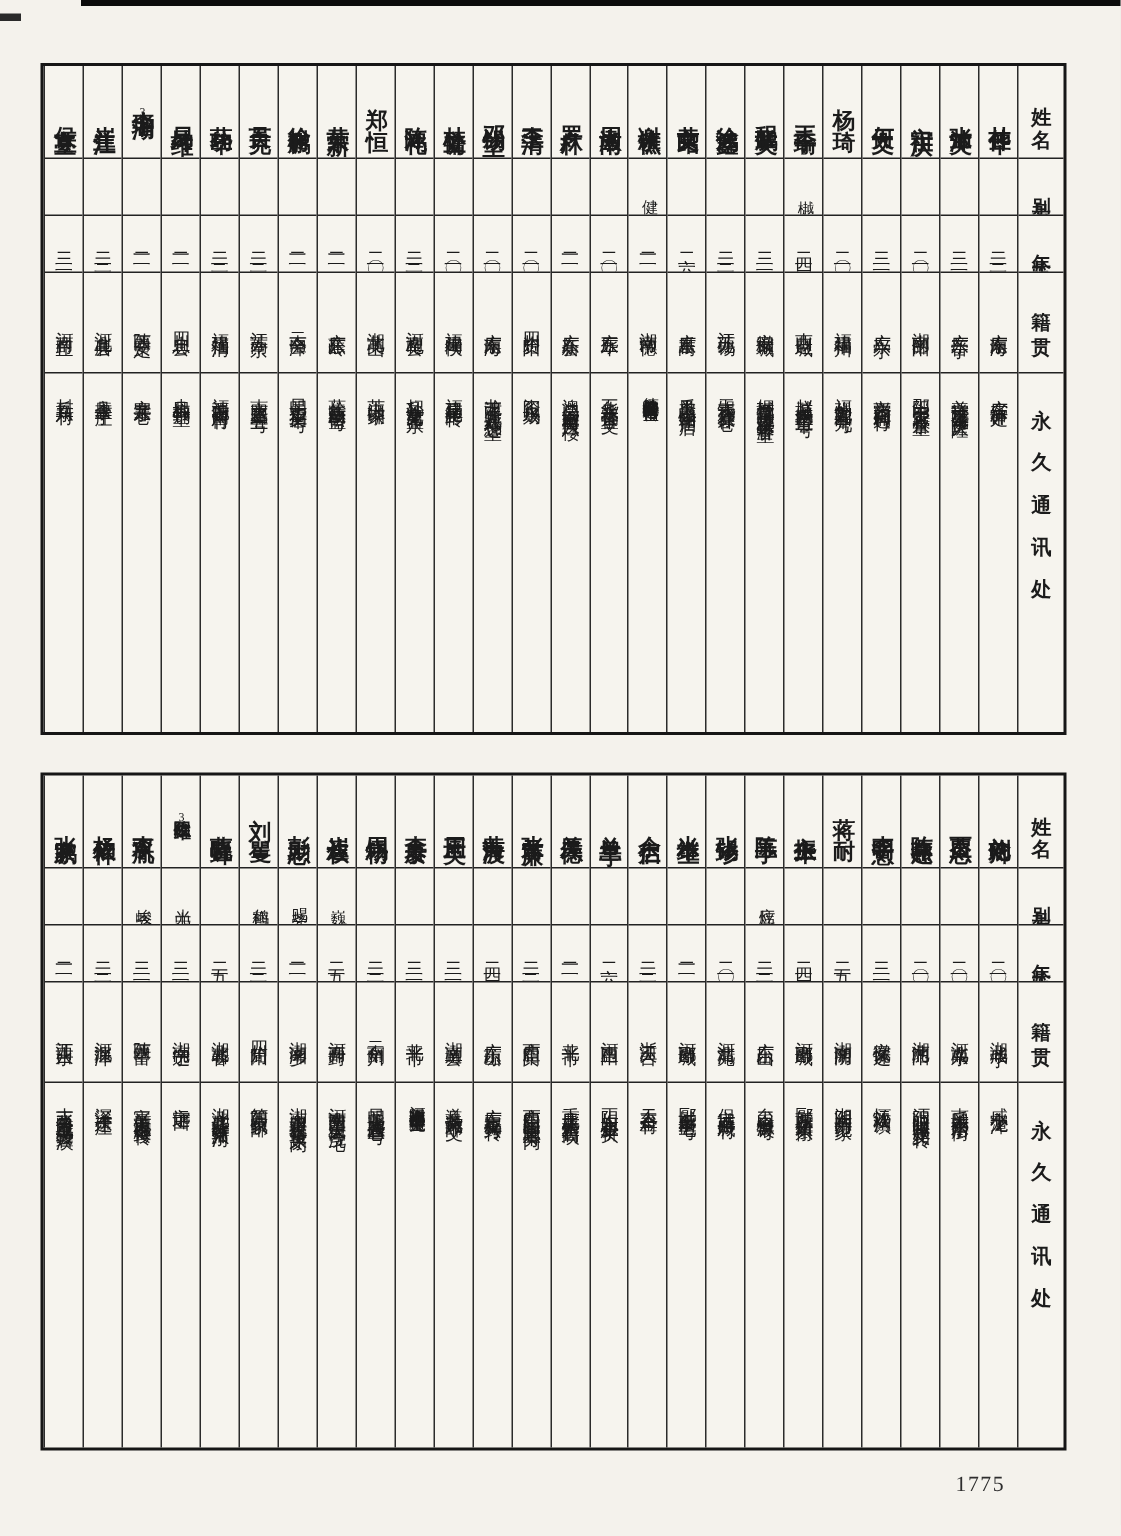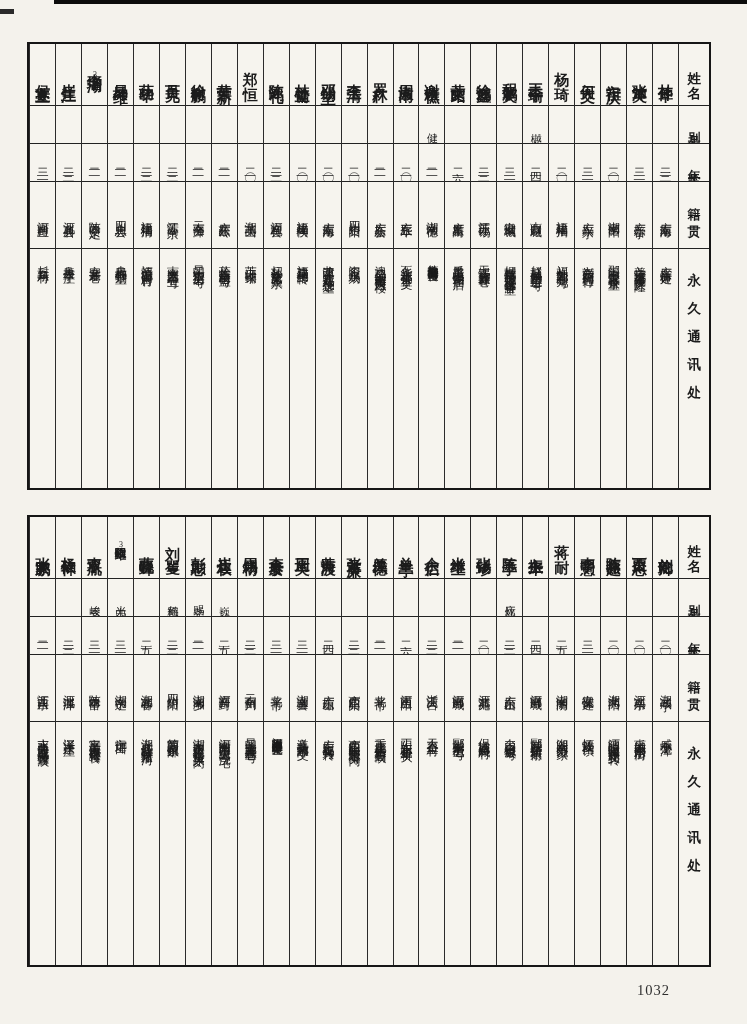--- a/index.html
+++ b/index.html
@@ -1060,14 +1060,14 @@
     </div>
     <div class="cell c-native">
       <span class="v native">江西吉水</span>
     </div>
     <div class="cell c-addr">
       <span class="v addr">吉水三曲滩玉成美号转碧溪</span>
     </div>
   </div>
     </div>
 
-  <div class="page-number">1032</div>
+  <div class="page-number">1775</div>
 </div>
 
 </body></html>

